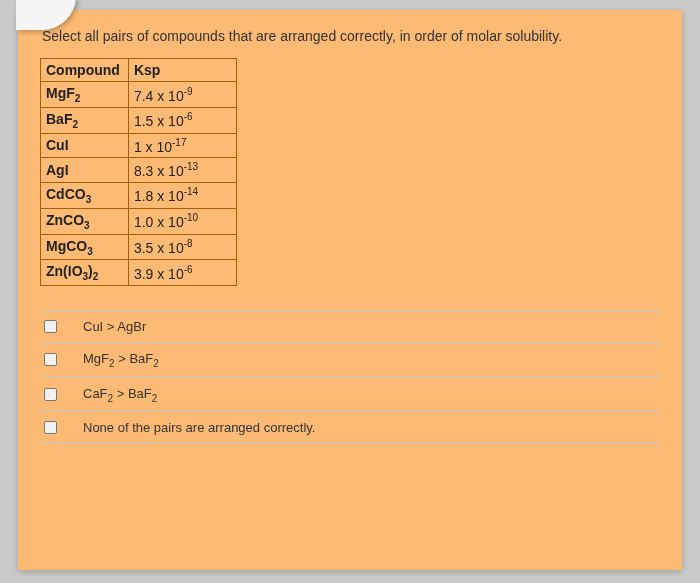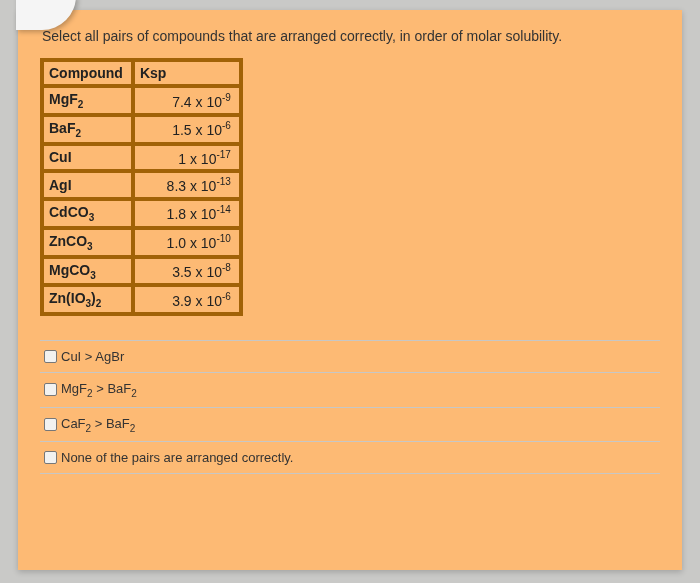--- a/index.html
+++ b/index.html
@@ -34,37 +34,37 @@
     font-size: 14px;
     color: #333;
     margin-bottom: 14px;
     padding-left: 2px;
   }
   table.data {
     border-collapse: collapse;
     margin-bottom: 24px;
   }
   table.data td, table.data th {
-    border: 4px solid #a16207;
+    border: 1px solid #a16207;
     padding: 3px 8px 3px 5px;
     font-size: 14px;
     text-align: left;
     font-weight: normal;
     color: #222;
   }
   table.data th { font-weight: bold; }
   table.data td.col1 { width: 72px; font-weight: bold; }
-  table.data td.col2 { width: 108px; text-align: right; }
+  table.data td.col2 { width: 108px; }
   .sub { font-size: 10px; vertical-align: sub; }
   .sup { font-size: 10px; vertical-align: super; }
   .options { width: 100%; }
   .opt {
     display: flex;
     align-items: center;
-    gap: 4px;
+    gap: 26px;
     padding: 8px 4px;
     border-bottom: 1px solid #c7c7c5;
     font-size: 13px;
     color: #333;
   }
   .opt:first-child { border-top: 1px solid #c7c7c5; }
   .checkbox {
     width: 13px;
     height: 13px;
     border: 1px solid #777;

